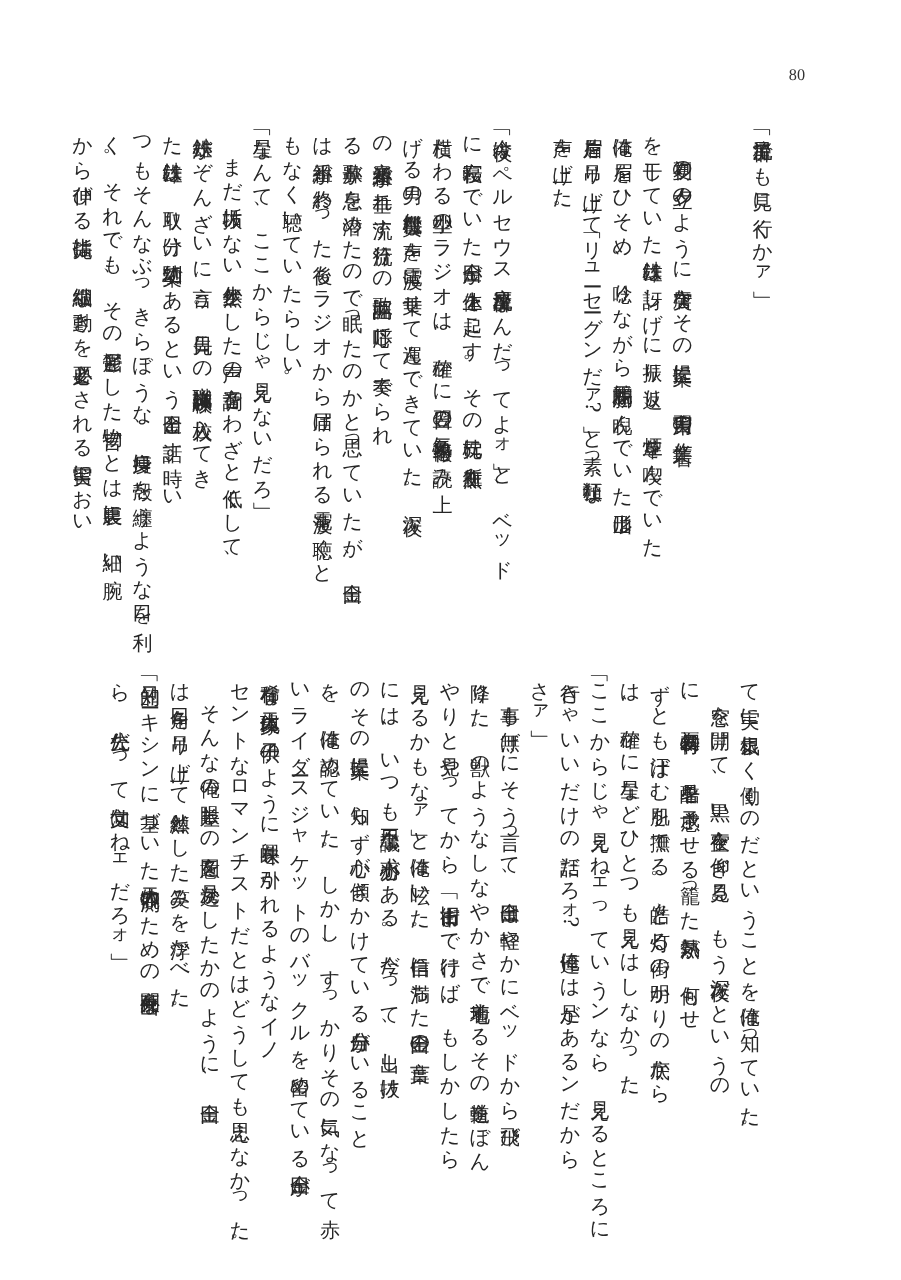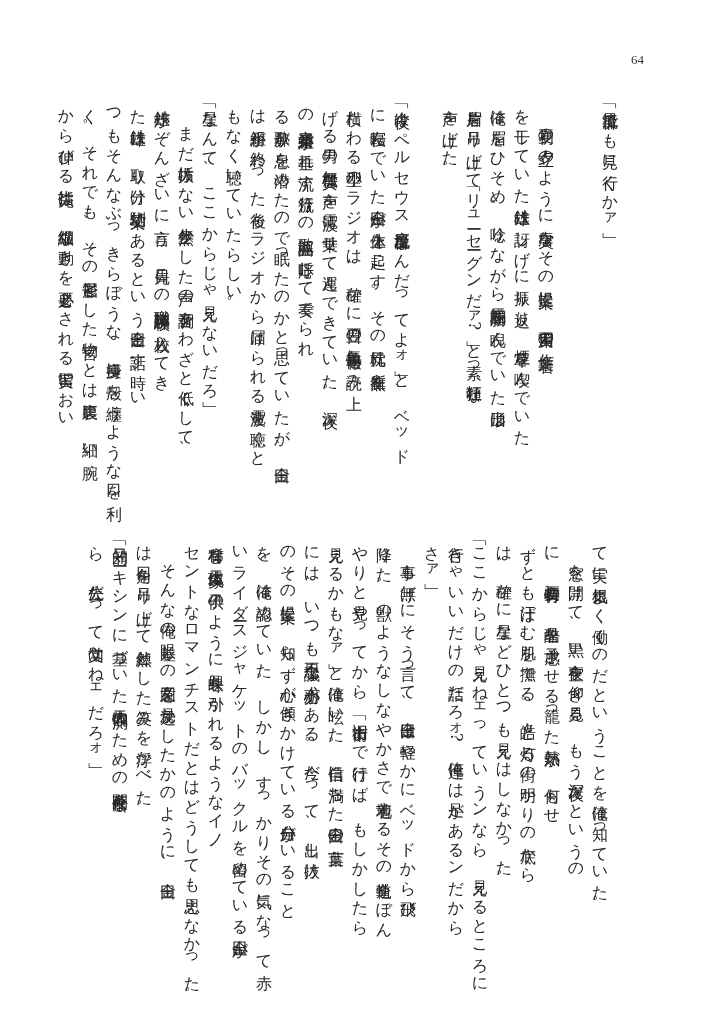--- a/index.html
+++ b/index.html
@@ -30,21 +30,21 @@
     }
     .top { top: 98px; right: 99px; }
     .bottom { top: 535px; right: 109px; }
     .spacer { width: 24px; }
     .wide-spacer { width: 40px; }
   </style>
 </head>
 <body>
 
 <div>
-  <div class="page-number">64</div>
+  <div class="page-number">80</div>
 
   <div class="section top">
     <div class="col">「流星群でも見に行くかァ」</div>
     <div class="col wide-spacer"></div>
     <div class="col">　初夏の夕立のように唐突なその提案に、実習用の作業着</div>
     <div class="col">を干していた鉄雄は訝しげに振り返り、煙草を喫んでいた</div>
     <div class="col">俺は眉をひそめ、唸りながら競馬新聞を睨んでいた山形は</div>
     <div class="col">片眉を吊り上げて「リューセーグンだァ?」と素っ頓狂な</div>
     <div class="col">声を上げた。</div>
     <div class="col spacer"></div>

